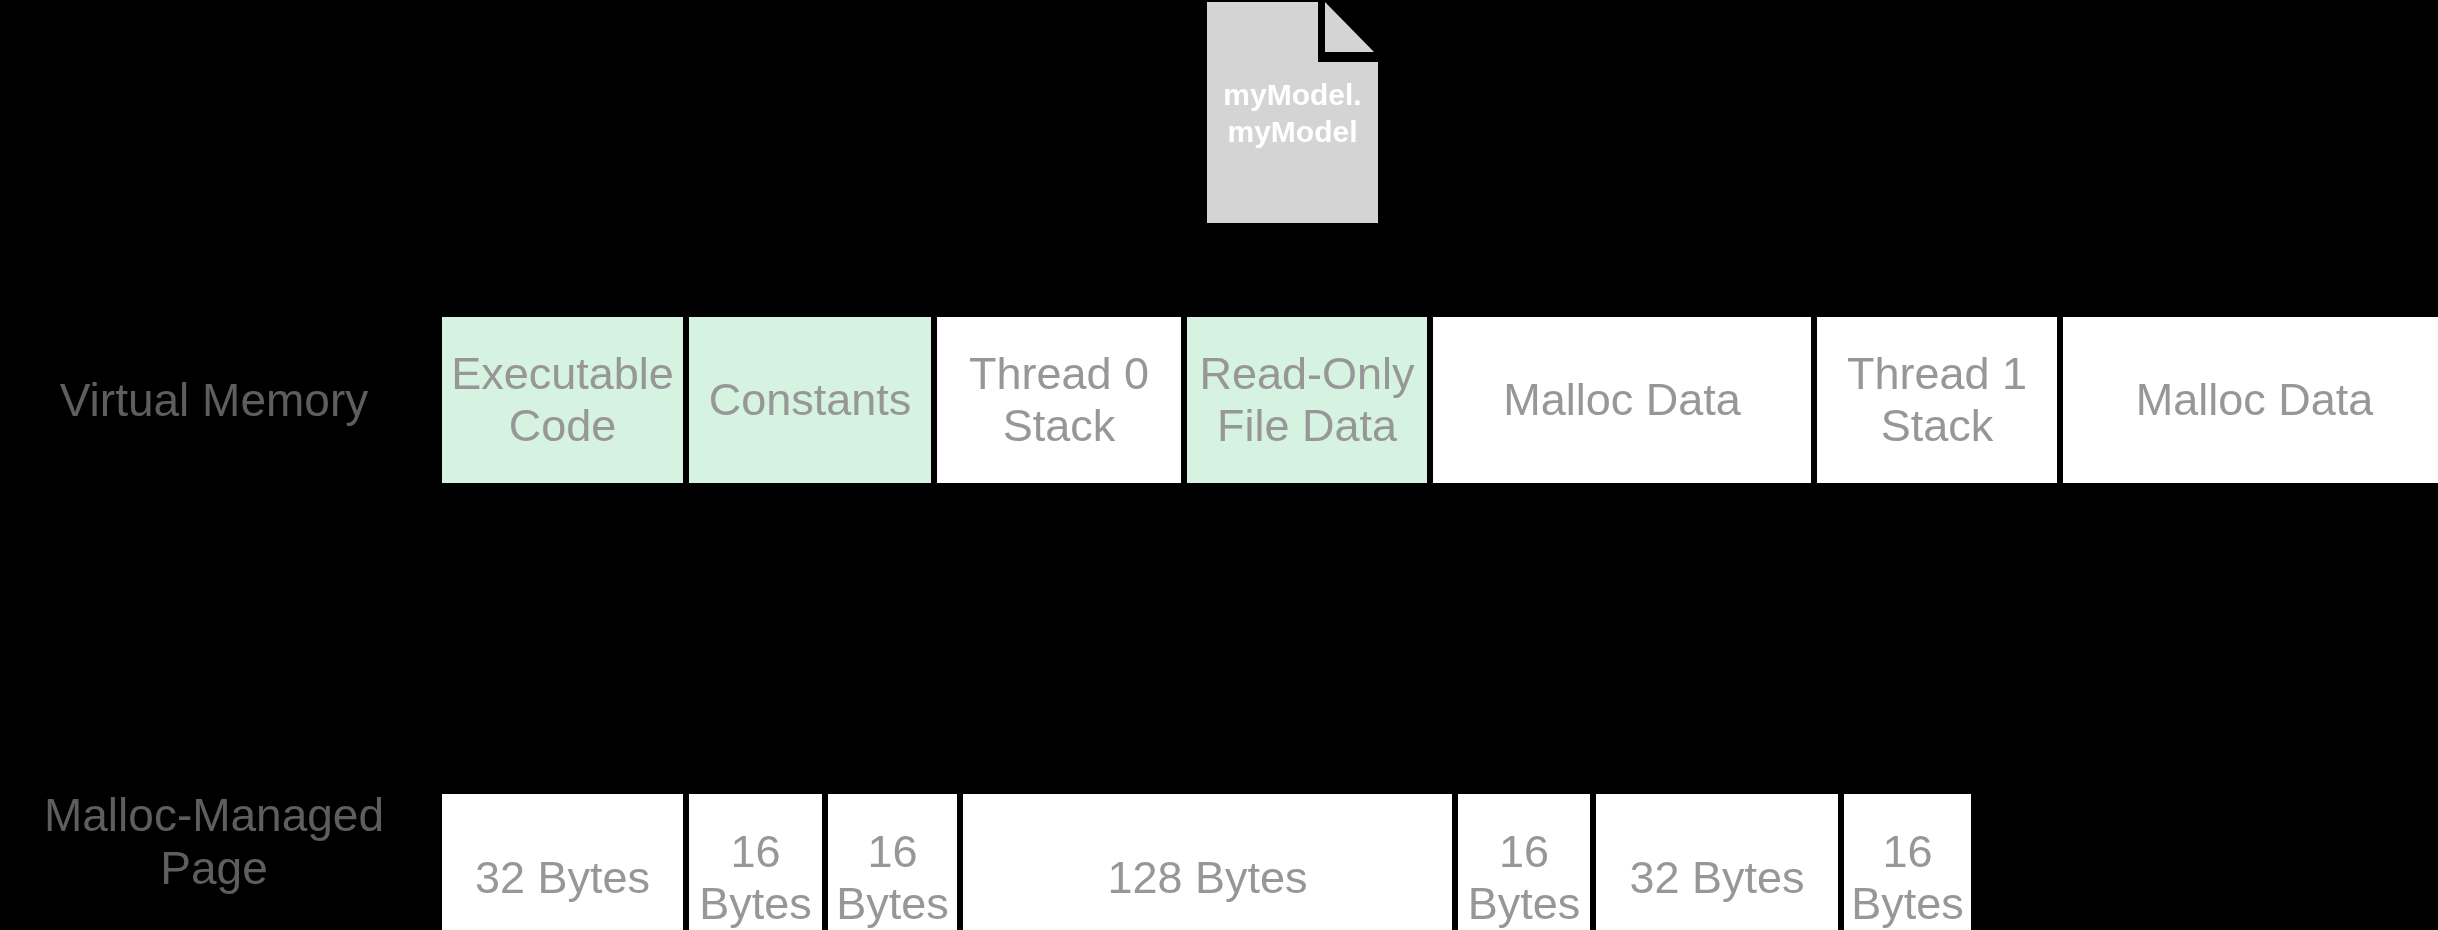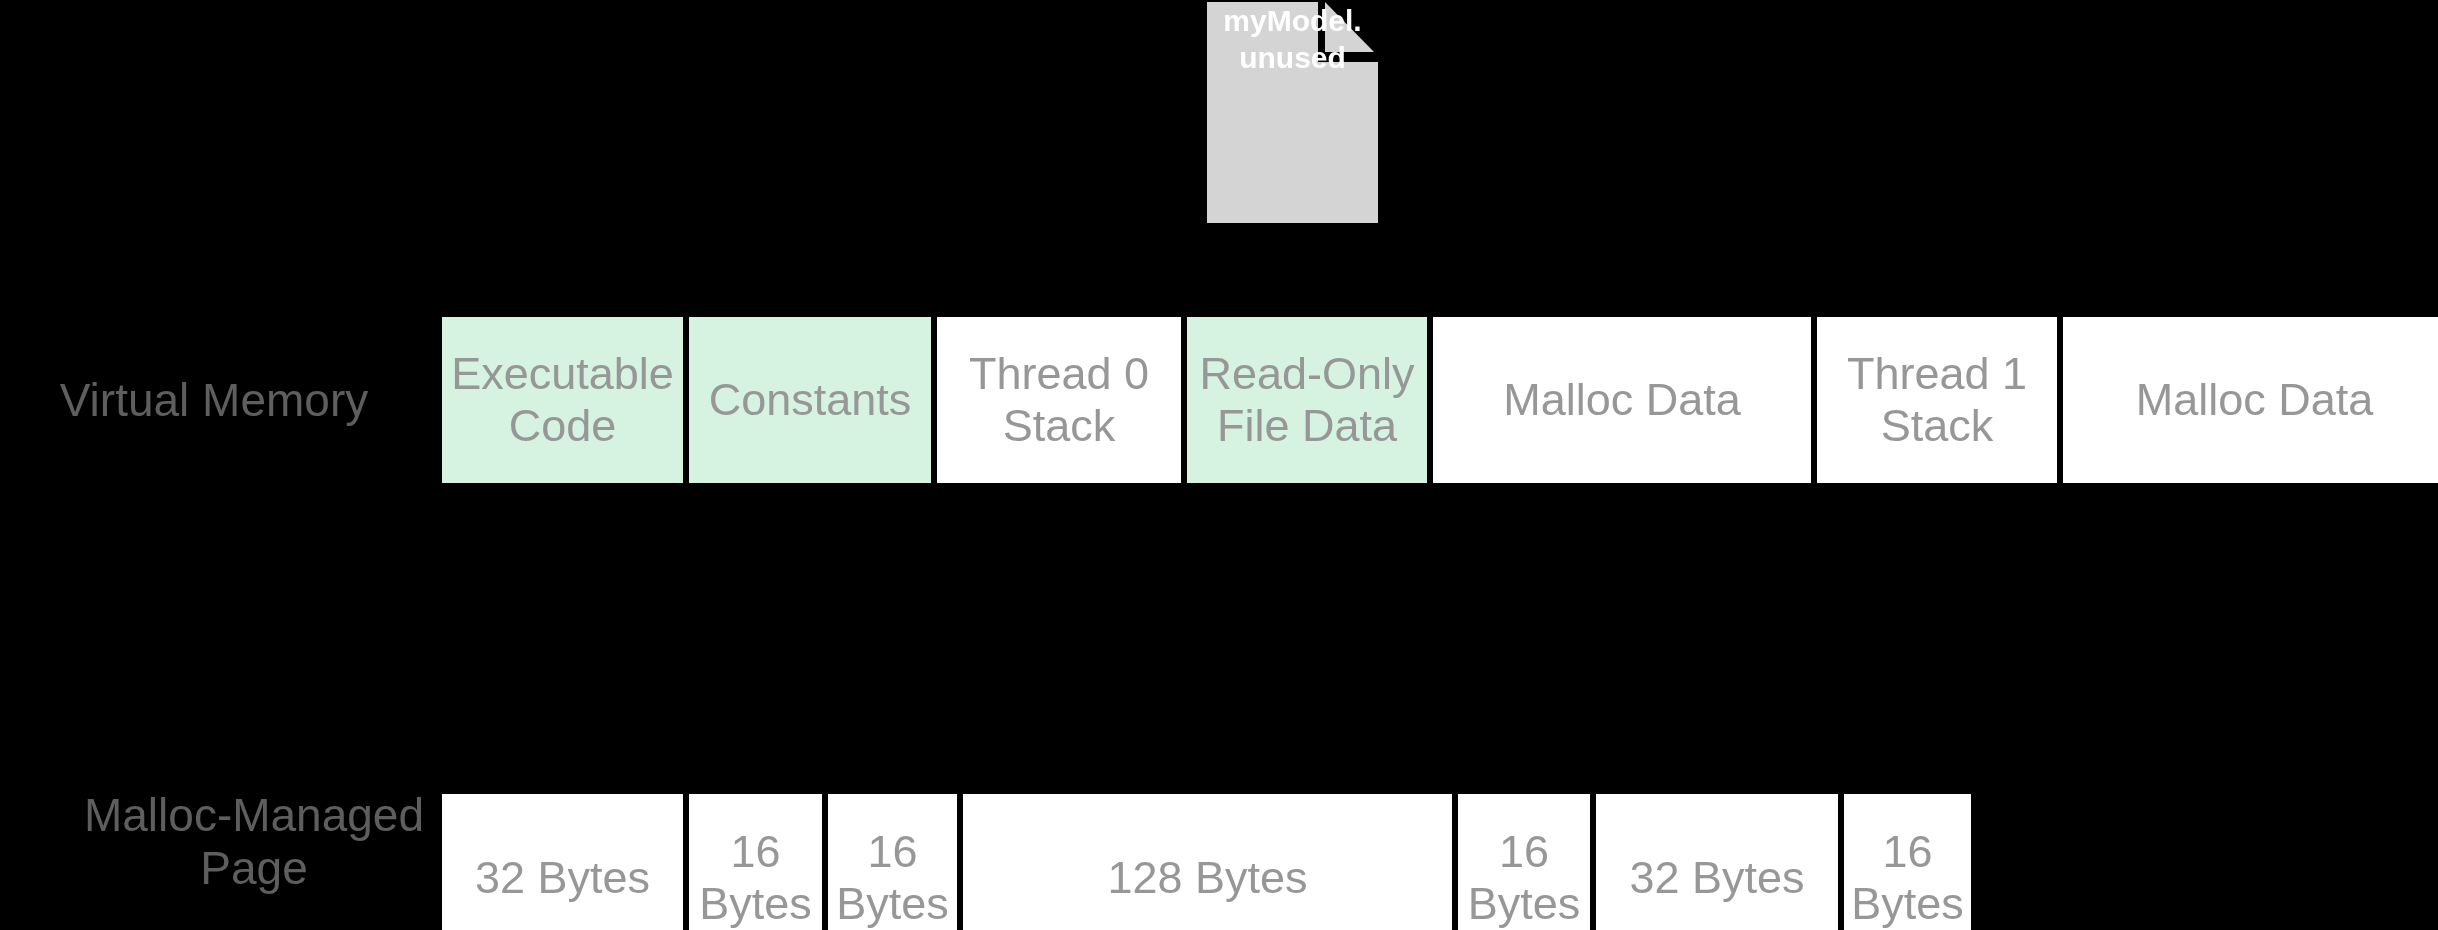--- a/index.html
+++ b/index.html
@@ -9,21 +9,21 @@
     position:relative;
     overflow:hidden;
     font-family:"Liberation Sans","DejaVu Sans",sans-serif;
   }
   .stage{position:absolute;inset:0;}
 
   
   .file-icon{position:absolute;left:1207px;top:2px;width:171px;height:221px;}
   .file-icon-label{
     position:absolute;left:1207px;top:2px;width:171px;height:221px;
-    display:flex;flex-direction:column;align-items:center;
+    display:flex;flex-direction:column;align-items:center;justify-content:center;
     font-size:30px;line-height:37px;font-weight:700;text-align:center;
   }
 
   
   .row-label{
     position:absolute;left:0;width:428px;
     display:flex;align-items:center;justify-content:center;
     text-align:center;font-size:46px;line-height:1.15;
   }
   #vm-label{top:317px;height:166px;}
@@ -44,21 +44,21 @@
 <body>
 
 <div class="stage">
 
   <svg class="file-icon" viewBox="0 0 171 221" width="171" height="221" aria-hidden="true">
     <polygon points="0,0 111,0 111,60 171,60 171,221 0,221" fill="#d4d4d4"></polygon>
     <polygon points="118,0 118,50 167,50" fill="#d4d4d4"></polygon>
   </svg>
   <div class="file-icon-label" style="color:#ffffff;">
     <span>myModel.</span>
-    <span>unused</span>
+    <span>myModel</span>
   </div>
 
   <div class="row-label" id="vm-label" style="color:#5e5e5e;">Virtual Memory</div>
   <div class="row-band" id="vm-row">
       <div class="cell" style="left: 428px; width: 241px; background: rgb(214, 242, 224); color: rgb(151, 151, 151);">
         <span>Executable Code</span>
       </div>
       <div class="cell" style="left: 675px; width: 242px; background: rgb(214, 242, 224); color: rgb(151, 151, 151);">
         <span>Constants</span>
       </div>
@@ -72,21 +72,21 @@
         <span>Malloc Data</span>
       </div>
       <div class="cell" style="left: 1803px; width: 240px; background: rgb(255, 255, 255); color: rgb(151, 151, 151);">
         <span>Thread 1 Stack</span>
       </div>
       <div class="cell" style="left: 2049px; width: 383px; background: rgb(255, 255, 255); color: rgb(151, 151, 151);">
         <span>Malloc Data</span>
       </div>
     </div>
 
-  <div class="row-label" id="mp-label" style="color:#5e5e5e;padding-left:40px;">Malloc-Managed Page</div>
+  <div class="row-label" id="mp-label" style="color:#5e5e5e;">Malloc-Managed Page</div>
   <div class="row-band" id="mp-row">
       <div class="cell" style="left: 428px; width: 241px; background: rgb(255, 255, 255); color: rgb(151, 151, 151);">
         <span>32 Bytes</span>
       </div>
       <div class="cell" style="left: 675px; width: 133px; background: rgb(255, 255, 255); color: rgb(151, 151, 151);">
         <span>16 Bytes</span>
       </div>
       <div class="cell" style="left: 814px; width: 129px; background: rgb(255, 255, 255); color: rgb(151, 151, 151);">
         <span>16 Bytes</span>
       </div>

